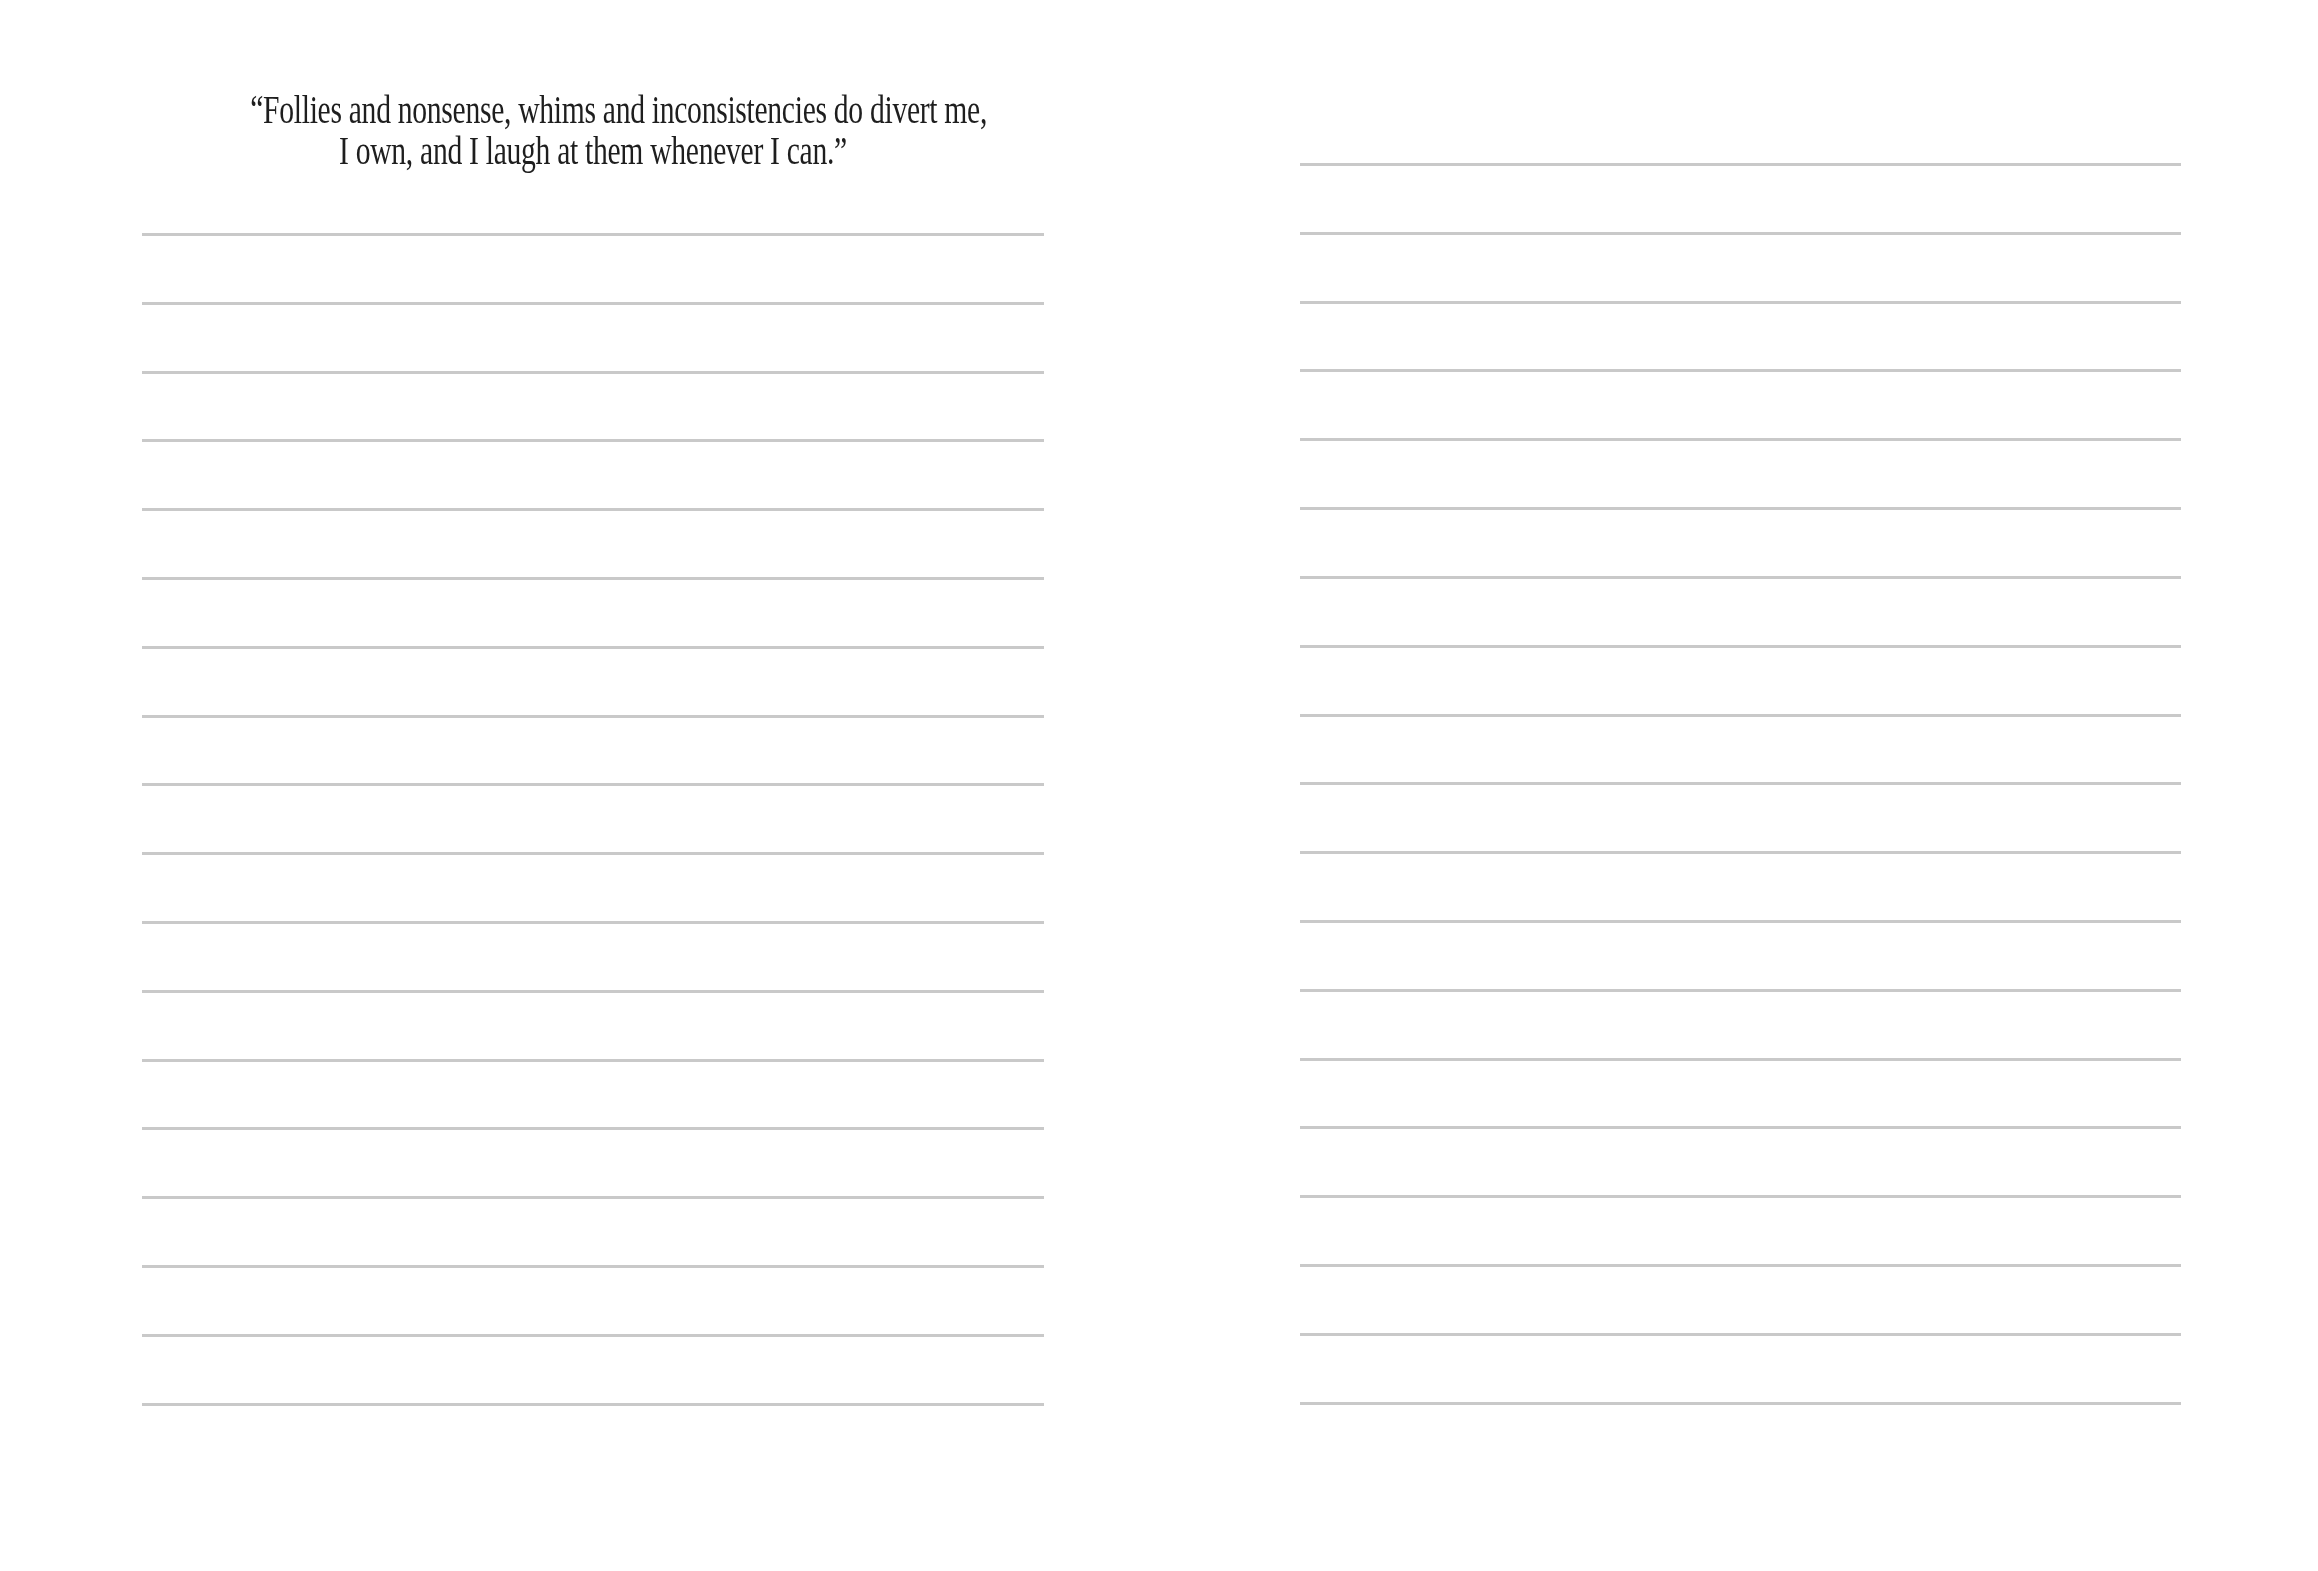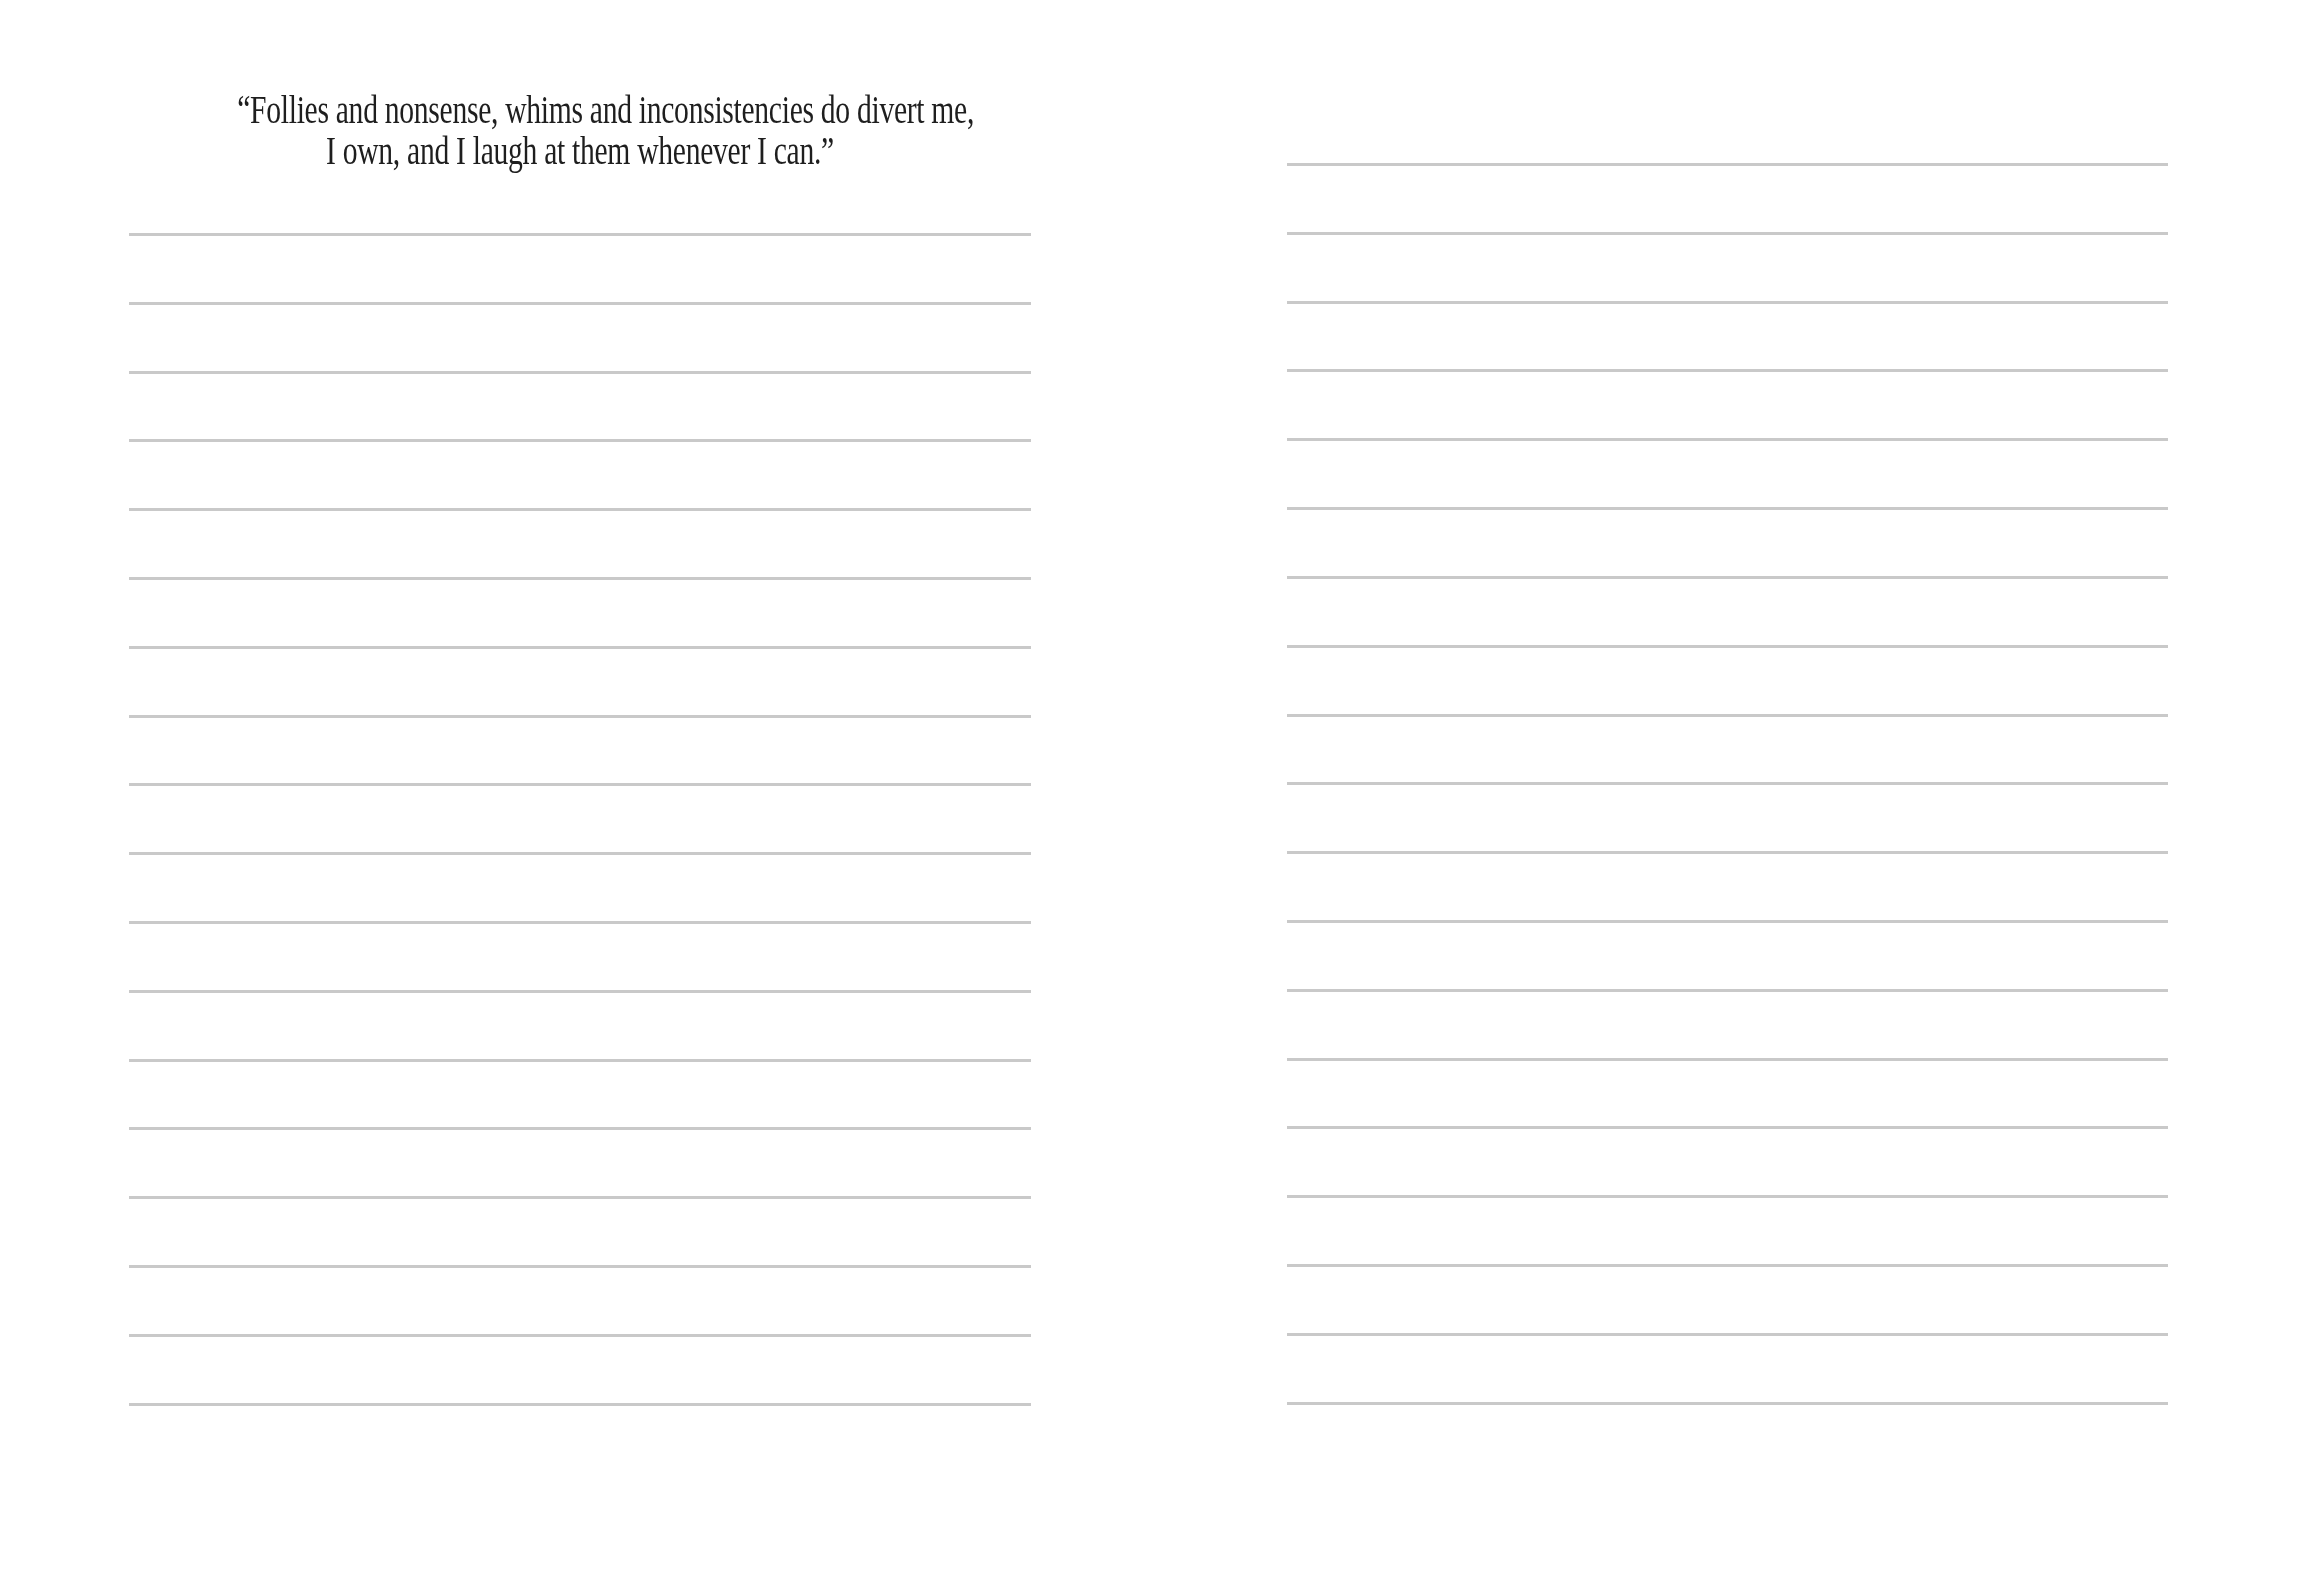--- a/index.html
+++ b/index.html
@@ -7,20 +7,21 @@
     padding: 0;
     background: #ffffff;
   }
   .spread {
     position: relative;
     width: 2168px;
     height: 1571px;
     background: var(--paper, #ffffff);
     overflow: hidden;
     font-family: "Liberation Serif", serif;
+    margin-left: 13px;
   }
   .page {
     position: absolute;
     top: 0;
     height: 100%;
   }
   .page-left  { left: 0;      width: 1159px; }
   .page-right { left: 1159px; width: 1159px; }
 
   .quote {

